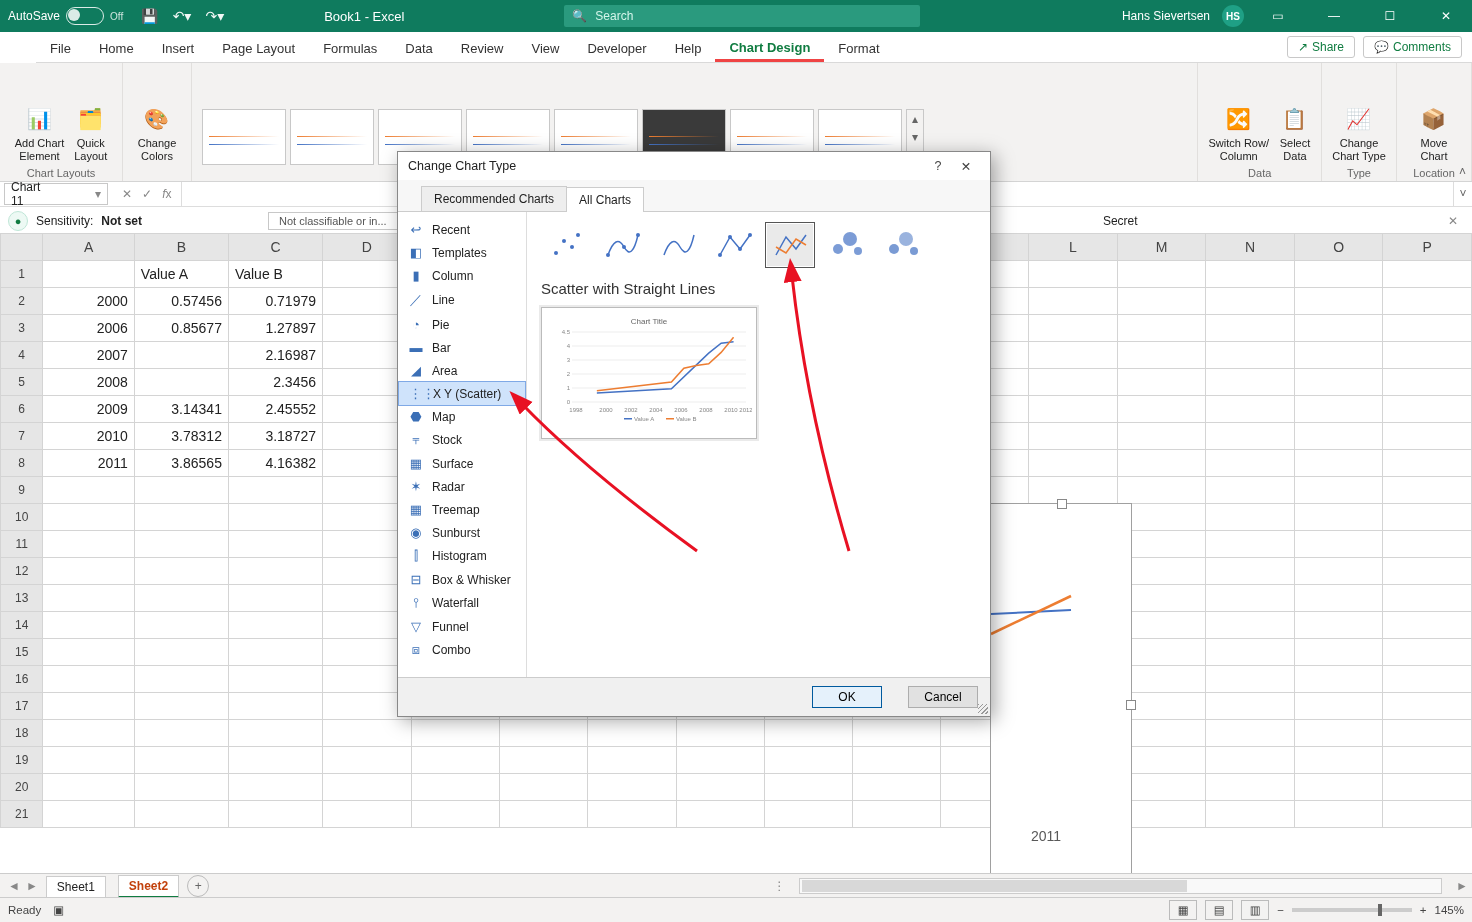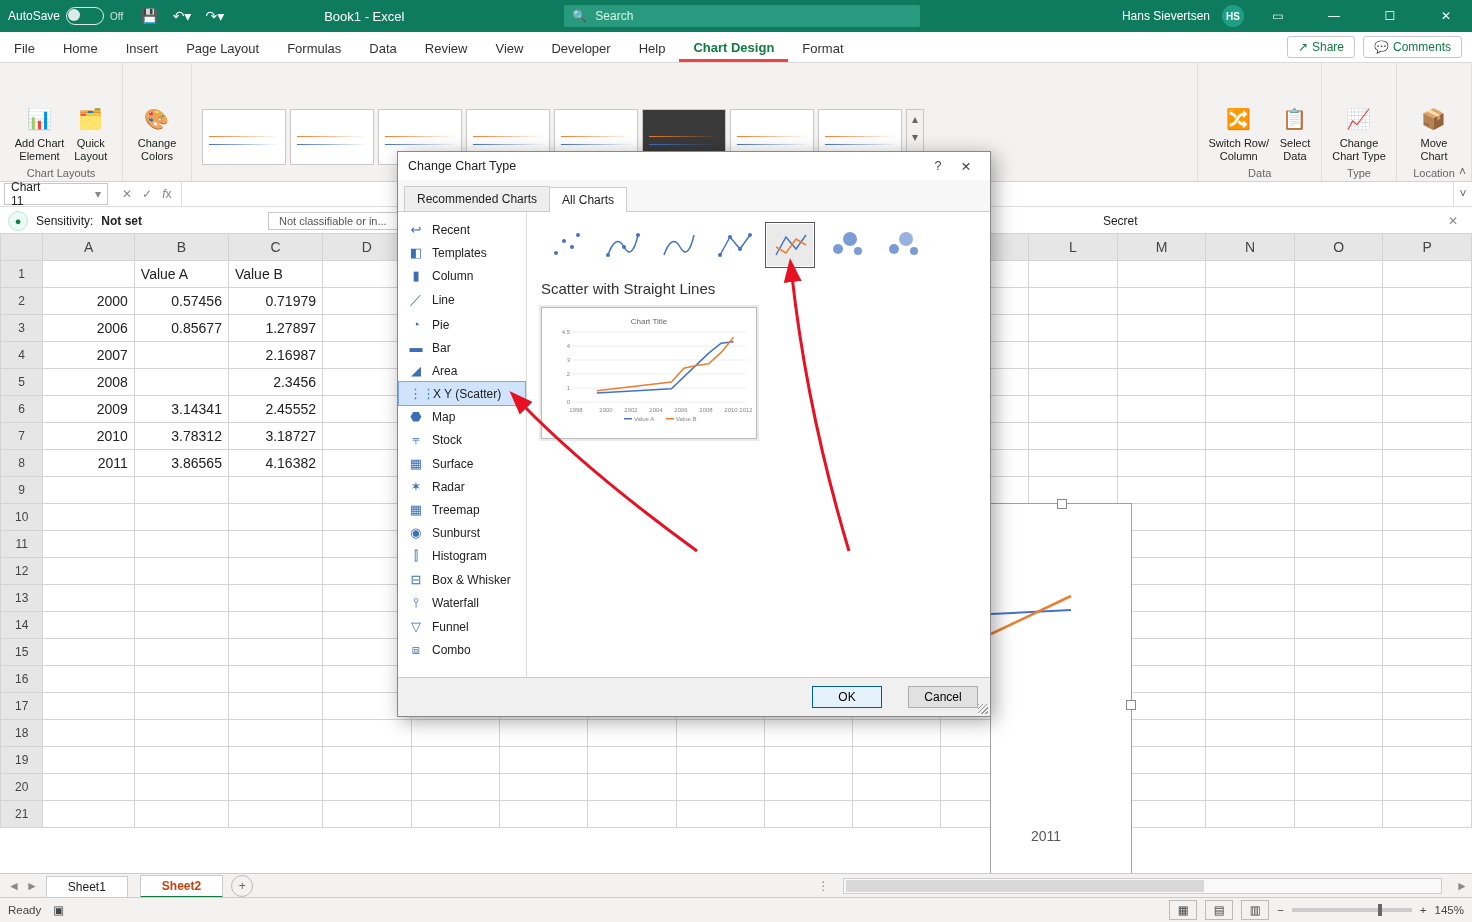--- a/index.html
+++ b/index.html
@@ -8,21 +8,21 @@
   .titlebar .autosave{display:flex;align-items:center;padding:0 8px;gap:6px;}
   .titlebar .toggle{width:36px;height:16px;border:1px solid #fff;border-radius:9px;position:relative;opacity:.85;}
   .titlebar .toggle:before{content:"";position:absolute;left:1px;top:1px;width:12px;height:12px;border-radius:50%;background:#fff;}
   .titlebar .qat{display:flex;gap:14px;padding:0 10px;align-items:center;font-size:14px;opacity:.95;}
   .titlebar .doc-title{flex:0 0 auto;margin-left:90px;font-size:13px;}
   .titlebar .search{margin-left:160px;background:#2a9a7e;height:22px;width:340px;border-radius:2px;display:flex;align-items:center;padding:0 8px;gap:8px;color:#e6fff6;}
   .titlebar .right{margin-left:auto;display:flex;align-items:center;gap:12px;padding-right:4px;}
   .titlebar .avatar{width:22px;height:22px;border-radius:50%;background:#1fa085;display:flex;align-items:center;justify-content:center;font-size:10px;font-weight:600;}
   .titlebar .winbtn{width:44px;height:32px;display:flex;align-items:center;justify-content:center;font-size:12px;}
   
-  .tabs{height:30px;display:flex;align-items:flex-end;padding-left:0;gap:0;background:#fff;border-bottom:1px solid #d9d9d9;}
+  .tabs{height:30px;display:flex;align-items:flex-end;padding-left:0;gap:0;background:#fff;border-bottom:1px solid #d9d9d9;margin-left:36px;}
   .tabs .tab{padding:6px 14px 6px;font-size:13px;color:#333;}
   .tabs .tab.active{color:#107c41;font-weight:600;border-bottom:3px solid #ef4444;padding-bottom:4px;}
   .tabs .right-actions{margin-left:auto;display:flex;gap:8px;padding-right:10px;}
   .tabs .actbtn{border:1px solid #c8c8c8;padding:3px 10px;border-radius:3px;color:#107c41;font-size:12px;display:flex;align-items:center;gap:4px;margin-bottom:4px;}
   
   .ribbon{height:118px;background:#f3f2f1;border-bottom:1px solid #d4d4d4;display:flex;align-items:stretch;position:relative;}
   .rgroup{border-right:1px solid #e1dfdd;display:flex;flex-direction:column;align-items:center;justify-content:flex-end;padding:4px 6px 2px;}
   .rgroup .label{font-size:11px;color:#666;margin-top:2px;}
   .big-btn{display:flex;flex-direction:column;align-items:center;justify-content:center;padding:2px 4px;font-size:11px;text-align:center;line-height:1.2;gap:2px;}
   .big-btn .ico{width:32px;height:32px;display:flex;align-items:center;justify-content:center;font-size:20px;}
@@ -51,37 +51,37 @@
   table.sheet th,table.sheet td{border:1px solid #d4d4d4;height:26px;font-size:14px;padding:0 6px;white-space:nowrap;overflow:hidden;}
   table.sheet th{background:#e6e6e6;font-weight:400;color:#444;text-align:center;}
   table.sheet th.rowhdr{width:32px;font-size:12px;}
   table.sheet td{text-align:right;} th.colW{width:86px;}
   
   .chartobj{position:absolute;left:990px;top:270px;width:140px;height:400px;border:1px solid #a0a0a0;background:#fff;}
   .handle{width:8px;height:8px;border:1px solid #888;background:#fff;position:absolute;}
   
   .sheetbar{position:absolute;left:0;right:0;bottom:24px;height:24px;border-top:1px solid #ccc;display:flex;align-items:center;background:#f3f2f1;font-size:12px;}
   .sheetbar .nav{display:flex;gap:6px;padding:0 8px;color:#888;}
-  .sheetbar .sheet-tab{padding:3px 21px;border:1px solid #ccc;border-bottom:none;background:#fff;margin-top:1px;}
+  .sheetbar .sheet-tab{padding:3px 10px;border:1px solid #ccc;border-bottom:none;background:#fff;margin-top:1px;}
   .sheetbar .sheet-tab.active{border-bottom:2px solid #107c41;font-weight:600;color:#c2410c;margin-left:12px;}
   .sheetbar .add{width:20px;height:20px;border:1px solid #bbb;border-radius:50%;display:flex;align-items:center;justify-content:center;margin-left:8px;color:#666;}
   .sheetbar .hscroll{flex:1;margin:0 10px;height:14px;border:1px solid #ccc;background:#f9f9f9;position:relative;}
   .sheetbar .hscroll .thumb{position:absolute;left:2px;top:1px;bottom:1px;width:60%;background:#d8d8d8;}
   
   .status{position:absolute;left:0;right:0;bottom:0;height:24px;background:#f3f2f1;border-top:1px solid #ccc;display:flex;align-items:center;font-size:11.5px;color:#444;padding:0 8px;gap:12px;}
   .status .right{margin-left:auto;display:flex;align-items:center;gap:8px;}
   .status .viewbtn{width:26px;height:18px;border:1px solid #bbb;display:flex;align-items:center;justify-content:center;}
   .status .slider{width:120px;height:4px;background:#ccc;position:relative;}
   .status .slider:before{content:"";position:absolute;right:30px;top:-4px;width:4px;height:12px;background:#666;}
   
   .dialog{position:absolute;left:397px;top:151px;width:592px;height:564px;background:#f0f0f0;border:1px solid #888;box-shadow:4px 4px 18px rgba(0,0,0,.35);display:flex;flex-direction:column;}
   .dlg-title{height:28px;display:flex;align-items:center;padding:0 10px;font-size:12.5px;background:#fff;}
   .dlg-title .sp{flex:1;}
   .dlg-title .dbtn{width:28px;text-align:center;color:#444;}
-  .dlg-tabs{display:flex;background:#f7f7f7;border-bottom:1px solid #ccc;padding-top:6px;padding-left:6px;gap:0;font-size:12px;}
+  .dlg-tabs{display:flex;background:#f7f7f7;border-bottom:1px solid #ccc;padding-top:6px;padding-left:23px;gap:0;font-size:12px;}
   .dlg-tabs .dtab{padding:5px 12px;border:1px solid #ccc;border-bottom:none;background:#eee;margin-right:-1px;}
   .dlg-tabs .dtab.active{background:#fff;position:relative;top:1px;}
   .dlg-body{flex:1;display:flex;background:#fff;}
   .dlg-left{width:128px;border-right:1px solid #ddd;padding:6px 0;overflow:auto;}
   .dlg-left .cat{display:flex;align-items:center;gap:8px;padding:4px 10px;font-size:12px;}
   .dlg-left .cat .ci{width:16px;text-align:center;color:#3b6fb6;font-size:13px;}
   .dlg-left .cat.sel{background:#cfe3fb;border:1px solid #7fa9e6;margin:-1px 0;}
   .dlg-right{flex:1;padding:10px 14px;}
   .subtype-row{display:flex;gap:6px;margin-bottom:12px;}
   .subtype{width:48px;height:44px;border:1px solid transparent;display:flex;align-items:center;justify-content:center;}

